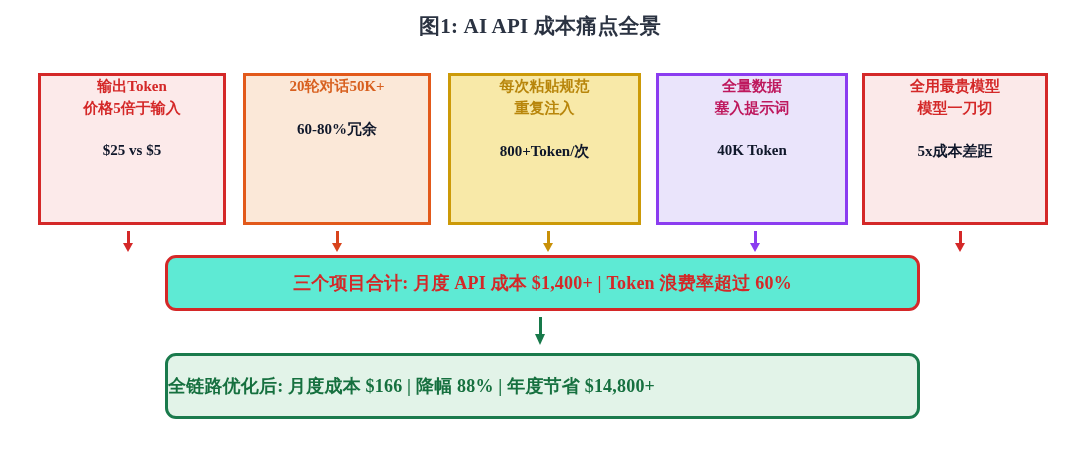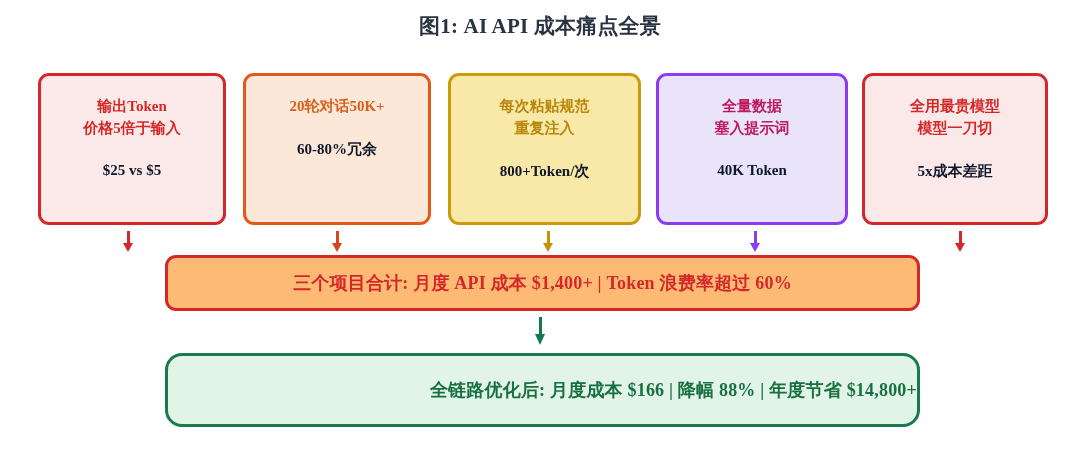--- a/index.html
+++ b/index.html
@@ -29,27 +29,26 @@
     font-weight: bold;
     color: #2b3342;
     letter-spacing: 0.2px;
   }
 
   
   .card {
     position: absolute;
     top: 73px;
     height: 152px;
-    border-radius: 11px;
+    border-radius: 0;
     border-width: 3px;
     border-style: solid;
     display: flex;
     flex-direction: column;
     align-items: center;
-    padding-top: 20px;
   }
   .card-head {
     font-size: 15px;
     font-weight: bold;
     line-height: 1.45;
     text-align: center;
   }
   .card-sub {
     margin-top: 22px;
     font-size: 15px;
@@ -117,43 +116,43 @@
 
   
   .summary {
     position: absolute;
     left: 165px;
     top: 255px;
     width: 755px;
     height: 56px;
     border: 3px solid #d42828;
     border-radius: 11px;
-    background: #fdba74;
+    background: #5eead4;
     display: flex;
     align-items: center;
     justify-content: center;
     color: #d42828;
     font-size: 18px;
     font-weight: bold;
     letter-spacing: 0.2px;
   }
 
   
   .result {
     position: absolute;
     left: 165px;
     top: 353px;
     width: 755px;
-    height: 74px;
+    height: 66px;
     border: 3px solid #1a7a4c;
-    border-radius: 17px;
+    border-radius: 11px;
     background: #e2f3e8;
     display: flex;
     align-items: center;
-    justify-content: flex-end;
+    justify-content: flex-start;
     color: #16703f;
     font-size: 18px;
     font-weight: bold;
     letter-spacing: 0.2px;
   }
 </style>
 </head>
 <body>
 
 <div id="canvas">

